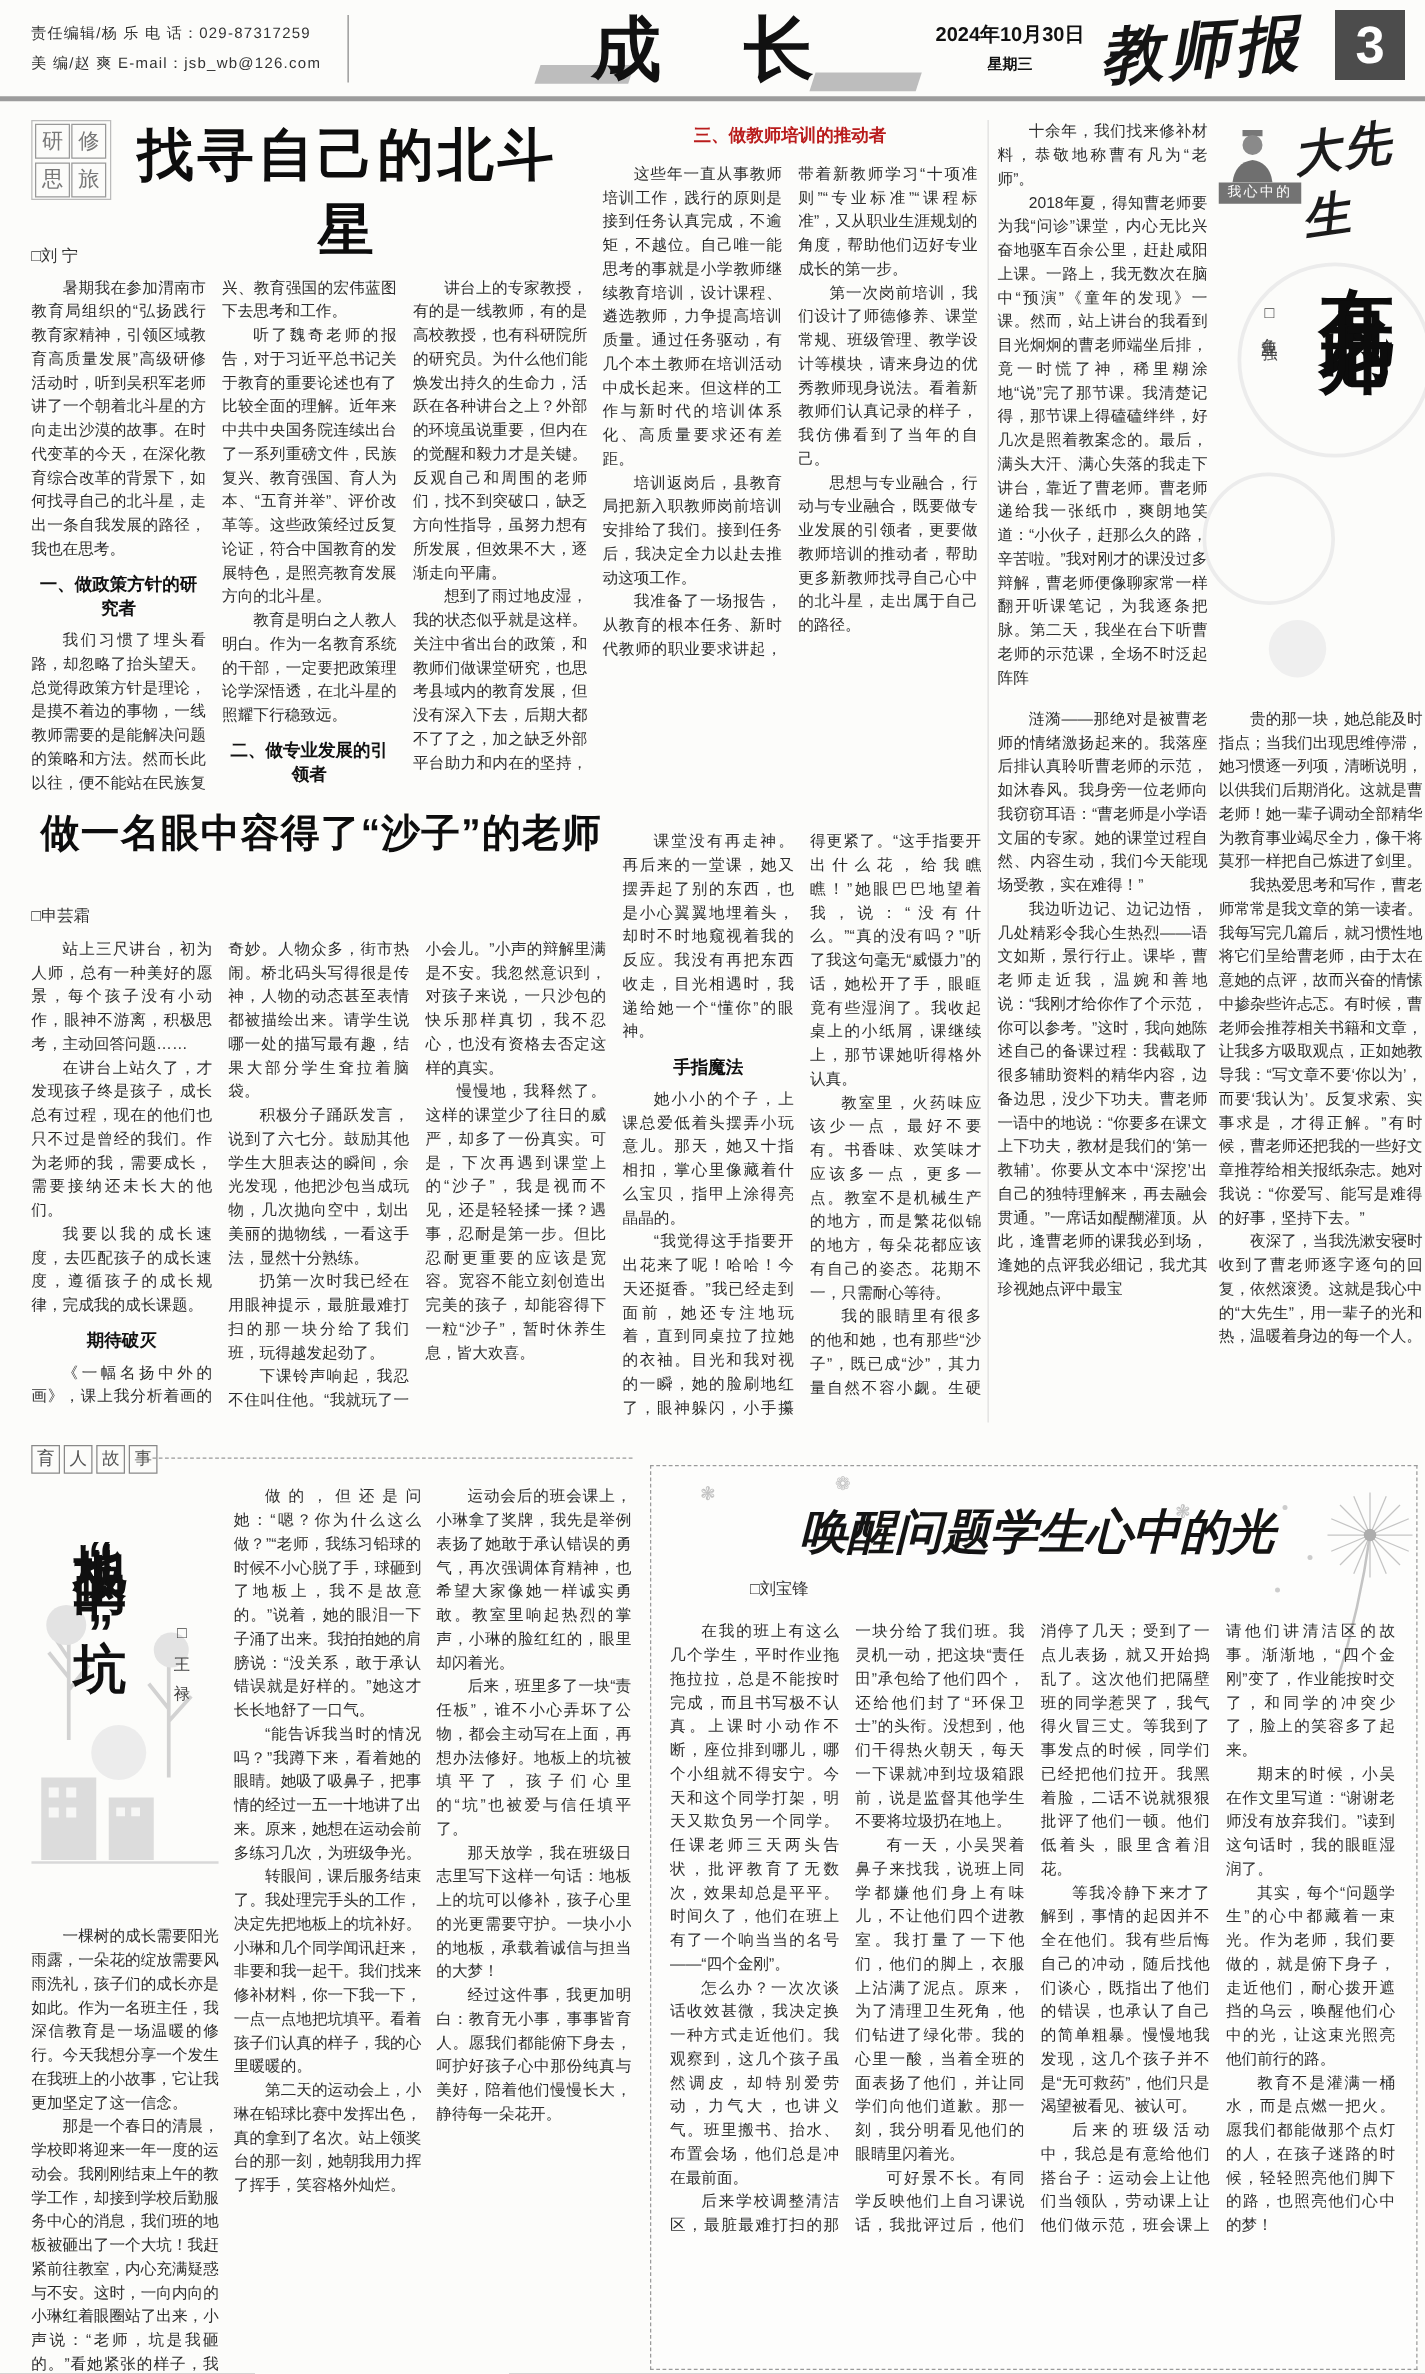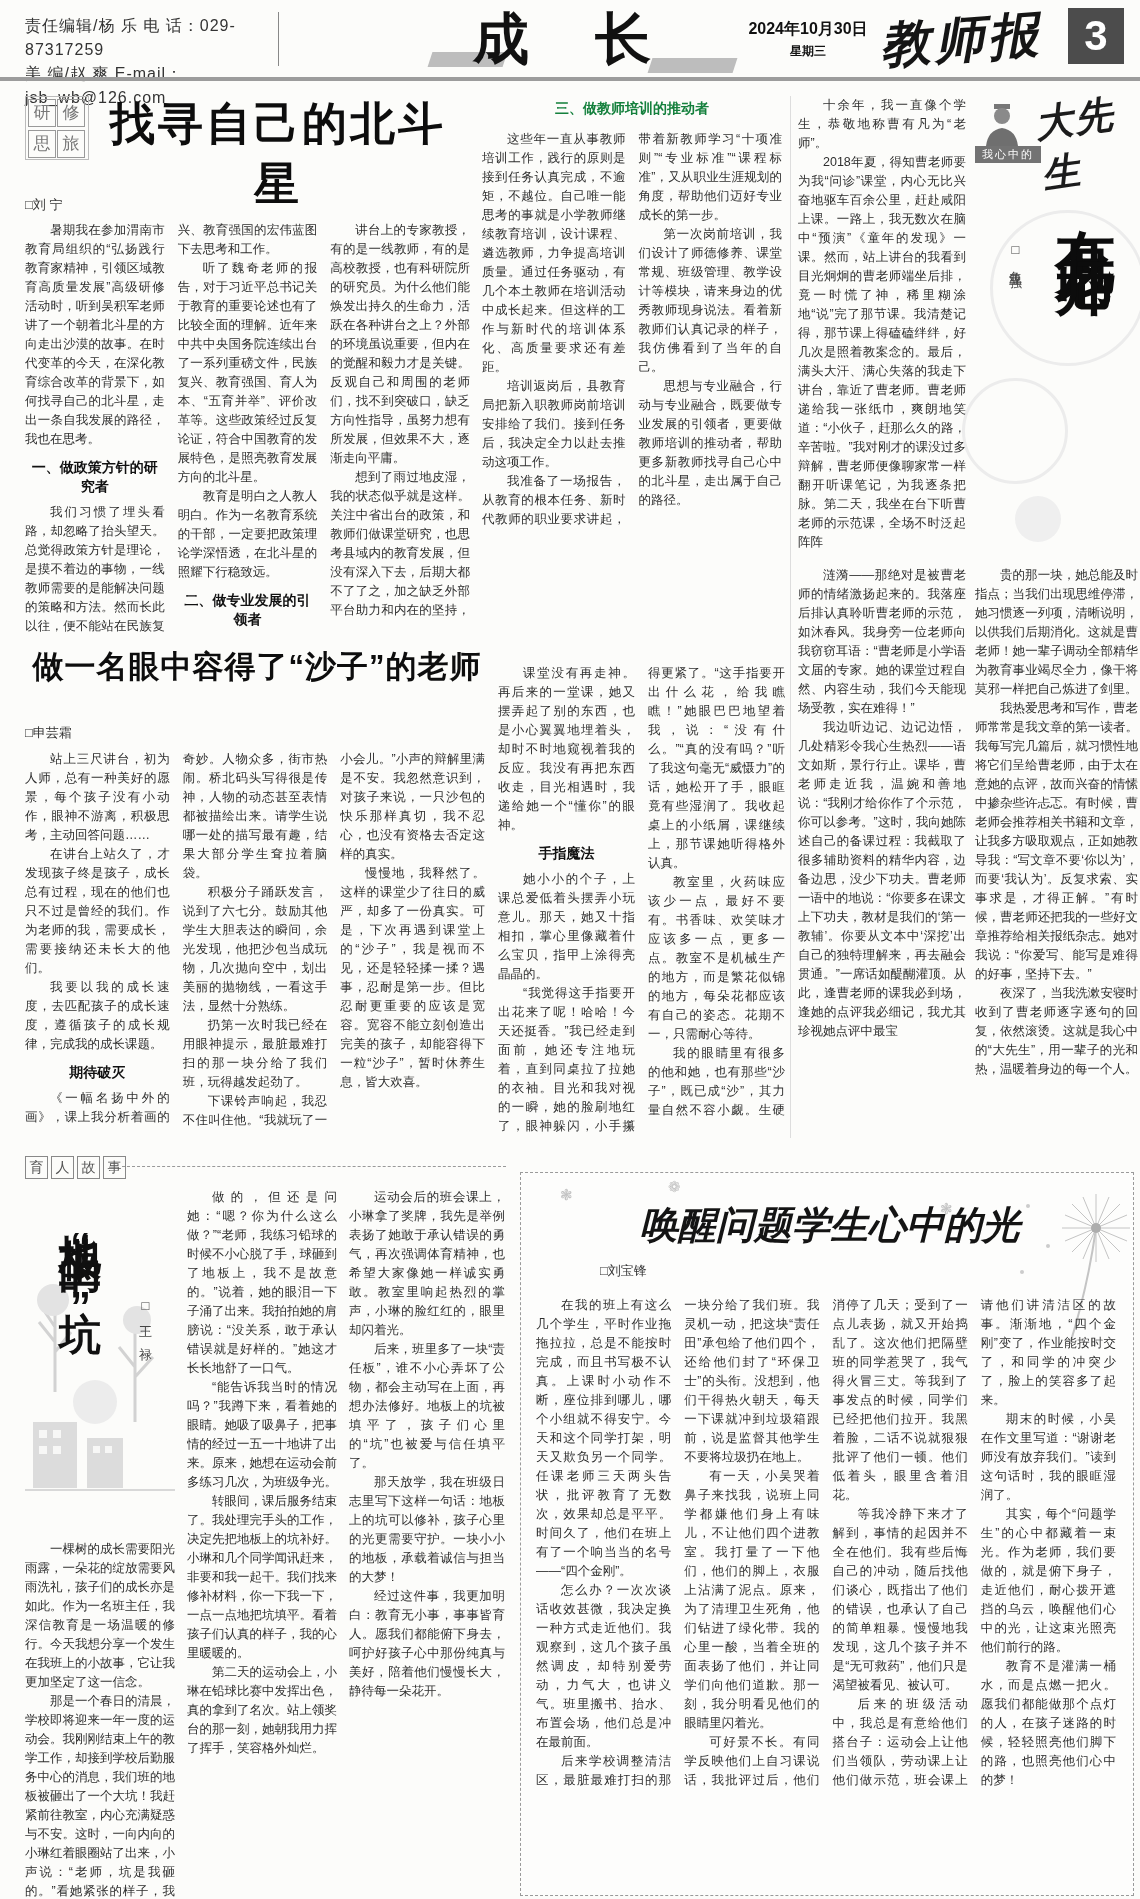--- a/index.html
+++ b/index.html
@@ -1,20 +1,20 @@
 <!DOCTYPE html>
 <html><head>
 <meta charset="utf-8">
 <style>
   html,body{margin:0;padding:0;background:#9a9a9a;}
   .page{position:relative;width:1140px;height:1899px;margin:0 auto;background:#fcfcfa;
         font-family:"Liberation Sans",sans-serif;color:#222;overflow:hidden;}
   .abs{position:absolute;}
   
-  .editor-info{left:25px;top:14px;width:250px;font-size:16px;line-height:24px;color:#333;letter-spacing:1px;}
+  .editor-info{left:25px;top:14px;width:250px;font-size:12px;line-height:24px;color:#333;letter-spacing:1px;}
   .mast-divider{left:278px;top:12px;width:1px;height:54px;background:#888;}
   .mast-title{left:455px;top:2px;width:240px;text-align:center;font-family:"Liberation Serif",serif;
               font-weight:bold;font-size:56px;letter-spacing:26px;color:#111;}
   .ribbon{background:#bdbdbd;}
   .ribbon.l{left:430px;top:52px;width:75px;height:15px;transform:skewX(-18deg);}
   .ribbon.r{left:650px;top:58px;width:85px;height:15px;transform:skewX(-18deg);}
   .mast-date{left:748px;top:18px;width:120px;text-align:center;font-weight:bold;font-size:16px;line-height:22px;color:#111;}
   .mast-date .wk{font-size:12px;text-align:center;}
   .paper-logo{left:880px;top:6px;width:180px;font-family:"Liberation Serif",serif;font-style:italic;
               font-weight:bold;font-size:50px;color:#151515;transform:rotate(-4deg);letter-spacing:4px;}
@@ -29,21 +29,21 @@
   .v-text{writing-mode:vertical-rl;text-orientation:upright;}
   
   .a1-badge{left:25px;top:96px;width:58px;height:58px;display:grid;grid-template-columns:26px 26px;
             grid-gap:3px;padding:2px;border:1px solid #bbb;}
   .a1-badge span{width:26px;height:26px;border:1px solid #999;color:#777;font-family:"Liberation Serif",serif;
             font-size:17px;line-height:26px;text-align:center;}
   .a1-headline{left:92px;top:94px;width:372px;text-align:center;font-size:45px;font-weight:bold;
             letter-spacing:3px;color:#0d0d0d;}
   .a1-byline{left:25px;top:196px;width:445px;}
   .a1-cols-a{left:25px;top:221px;width:445px;height:432px;column-count:3;}
-  .a1-h3{left:482px;top:100px;width:300px;text-align:center;font-weight:bold;font-size:14px;color:#15803d;font-family:Liberation Serif, serif;}
+  .a1-h3{left:482px;top:100px;width:300px;text-align:center;font-weight:bold;font-size:14px;color:#b91c1c;font-family:Liberation Serif, serif;}
   .a1-cols-b{left:482px;top:130px;width:300px;height:520px;column-count:2;}
   .vrule{width:1px;background:#ddd;}
   
   .yf-col1{left:798px;top:96px;width:168px;height:456px;}
   .yf-col2{left:798px;top:566px;width:168px;height:572px;}
   .yf-col3{left:975px;top:566px;width:163px;height:572px;}
   .ring{border-radius:50%;border:3px solid #ececec;}
   .ring.r1{left:990px;top:210px;width:150px;height:150px;}
   .ring.r2{left:962px;top:378px;width:100px;height:100px;}
   .dot{left:1015px;top:496px;width:46px;height:46px;border-radius:50%;background:#efefef;}
@@ -136,21 +136,21 @@
       <rect x="12" y="4" width="16" height="5" fill="#777"></rect>
       <circle cx="20" cy="16" r="8" fill="#8a8a8a"></circle>
       <path d="M4 46 Q6 30 20 28 Q34 30 36 46 Z" fill="#6f6f6f"></path>
     </svg>
   </div>
   <div class="abs dx-label">我心中的</div>
   <div class="abs dx-title">大先生</div>
   <div class="abs yf-byline v-text">□鱼亚强</div>
   <div class="abs yf-headline v-text">有凡老师</div>
   <div class="abs yf-col1 cols">
-      <p class="para">十余年，我一直像个学生，恭敬地称曹有凡为“老师”。</p>
+      <p class="para">十余年，我们找来修补材料，恭敬地称曹有凡为“老师”。</p>
       <p class="para">2018年夏，得知曹老师要为我“问诊”课堂，内心无比兴奋地驱车百余公里，赶赴咸阳上课。一路上，我无数次在脑中“预演”《童年的发现》一课。然而，站上讲台的我看到目光炯炯的曹老师端坐后排，竟一时慌了神，稀里糊涂地“说”完了那节课。我清楚记得，那节课上得磕磕绊绊，好几次是照着教案念的。最后，满头大汗、满心失落的我走下讲台，靠近了曹老师。曹老师递给我一张纸巾，爽朗地笑道：“小伙子，赶那么久的路，辛苦啦。”我对刚才的课没过多辩解，曹老师便像聊家常一样翻开听课笔记，为我逐条把脉。第二天，我坐在台下听曹老师的示范课，全场不时泛起阵阵</p>
     </div>
   <div class="abs yf-col2 cols">
       <p class="para">涟漪——那绝对是被曹老师的情绪激扬起来的。我落座后排认真聆听曹老师的示范，如沐春风。我身旁一位老师向我窃窃耳语：“曹老师是小学语文届的专家。她的课堂过程自然、内容生动，我们今天能现场受教，实在难得！”</p>
       <p class="para">我边听边记、边记边悟，几处精彩令我心生热烈——语文如斯，景行行止。课毕，曹老师走近我，温婉和善地说：“我刚才给你作了个示范，你可以参考。”这时，我向她陈述自己的备课过程：我截取了很多辅助资料的精华内容，边备边思，没少下功夫。曹老师一语中的地说：“你要多在课文上下功夫，教材是我们的‘第一教辅’。你要从文本中‘深挖’出自己的独特理解来，再去融会贯通。”一席话如醍醐灌顶。从此，逢曹老师的课我必到场，逢她的点评我必细记，我尤其珍视她点评中最宝</p>
     </div>
   <div class="abs yf-col3 cols">
       <p class="para">贵的那一块，她总能及时指点；当我们出现思维停滞，她习惯逐一列项，清晰说明，以供我们后期消化。这就是曹老师！她一辈子调动全部精华为教育事业竭尽全力，像干将莫邪一样把自己炼进了剑里。</p>
       <p class="para">我热爱思考和写作，曹老师常常是我文章的第一读者。我每写完几篇后，就习惯性地将它们呈给曹老师，由于太在意她的点评，故而兴奋的情愫中掺杂些许忐忑。有时候，曹老师会推荐相关书籍和文章，让我多方吸取观点，正如她教导我：“写文章不要‘你以为’，而要‘我认为’。反复求索、实事求是，才得正解。”有时候，曹老师还把我的一些好文章推荐给相关报纸杂志。她对我说：“你爱写、能写是难得的好事，坚持下去。”</p>
       <p class="para">夜深了，当我洗漱安寝时收到了曹老师逐字逐句的回复，依然滚烫。这就是我心中的“大先生”，用一辈子的光和热，温暖着身边的每一个人。</p>

